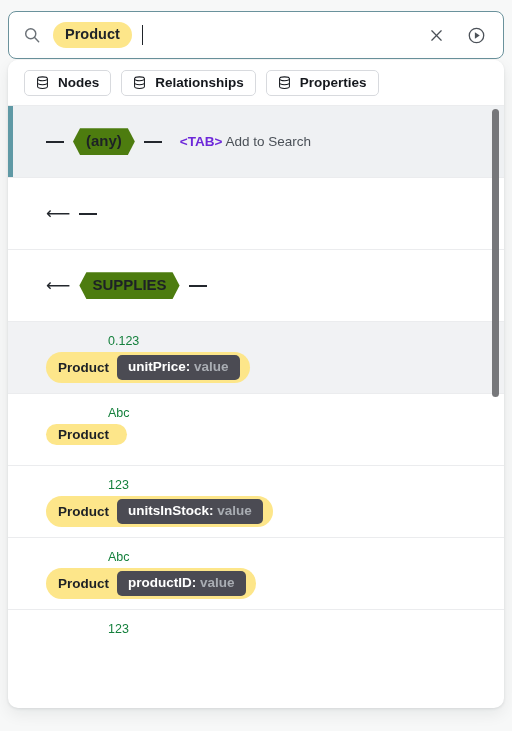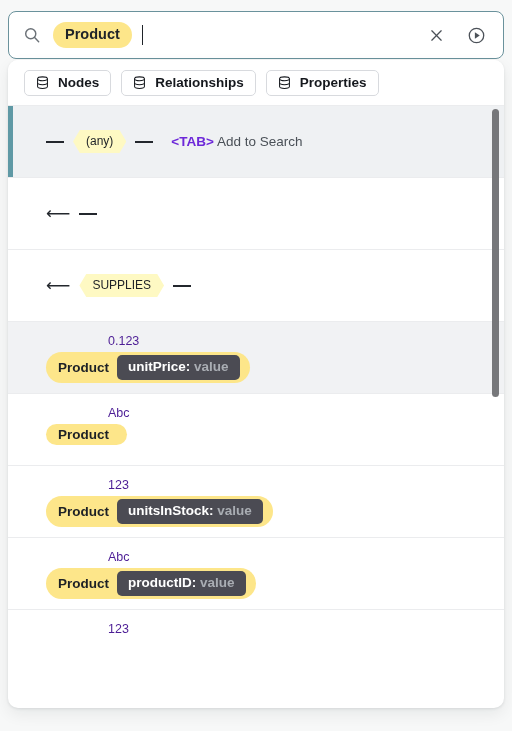--- a/index.html
+++ b/index.html
@@ -168,24 +168,24 @@
     background: #23272d;
   }
   .arrow {
     display: inline-flex;
     align-items: center;
     color: #23272d;
     font-size: 17px;
     line-height: 1;
   }
   .hex-chip {
-    background: #fef9c3;
+    background: #4d7c0f;
     color: #1d2126;
-    font-size: 12px;
-    font-weight: normal;
+    font-size: 15px;
+    font-weight: bold;
     padding: 5px 13px 6px 13px;
     line-height: 1.05;
     white-space: nowrap;
     clip-path: polygon(7px 0, calc(100% - 7px) 0, 100% 50%, calc(100% - 7px) 100%, 7px 100%, 0 50%);
   }
   .hint {
     margin-left: 18px;
     font-size: 13.5px;
     color: #4a5057;
     white-space: nowrap;
@@ -194,21 +194,21 @@
 
   
   .prop-inner {
     display: flex;
     flex-direction: column;
     align-items: flex-start;
     padding-top: 12px;
   }
   .type-hint {
     font-size: 12.5px;
-    color: #4c1d95;
+    color: #15803d;
     margin-left: 62px;
     margin-bottom: 3px;
     line-height: 1.2;
   }
   .prop-pill {
     display: inline-flex;
     align-items: center;
     background: #fde68a;
     border-radius: 999px;
     padding: 3px 10px 3px 10px;

